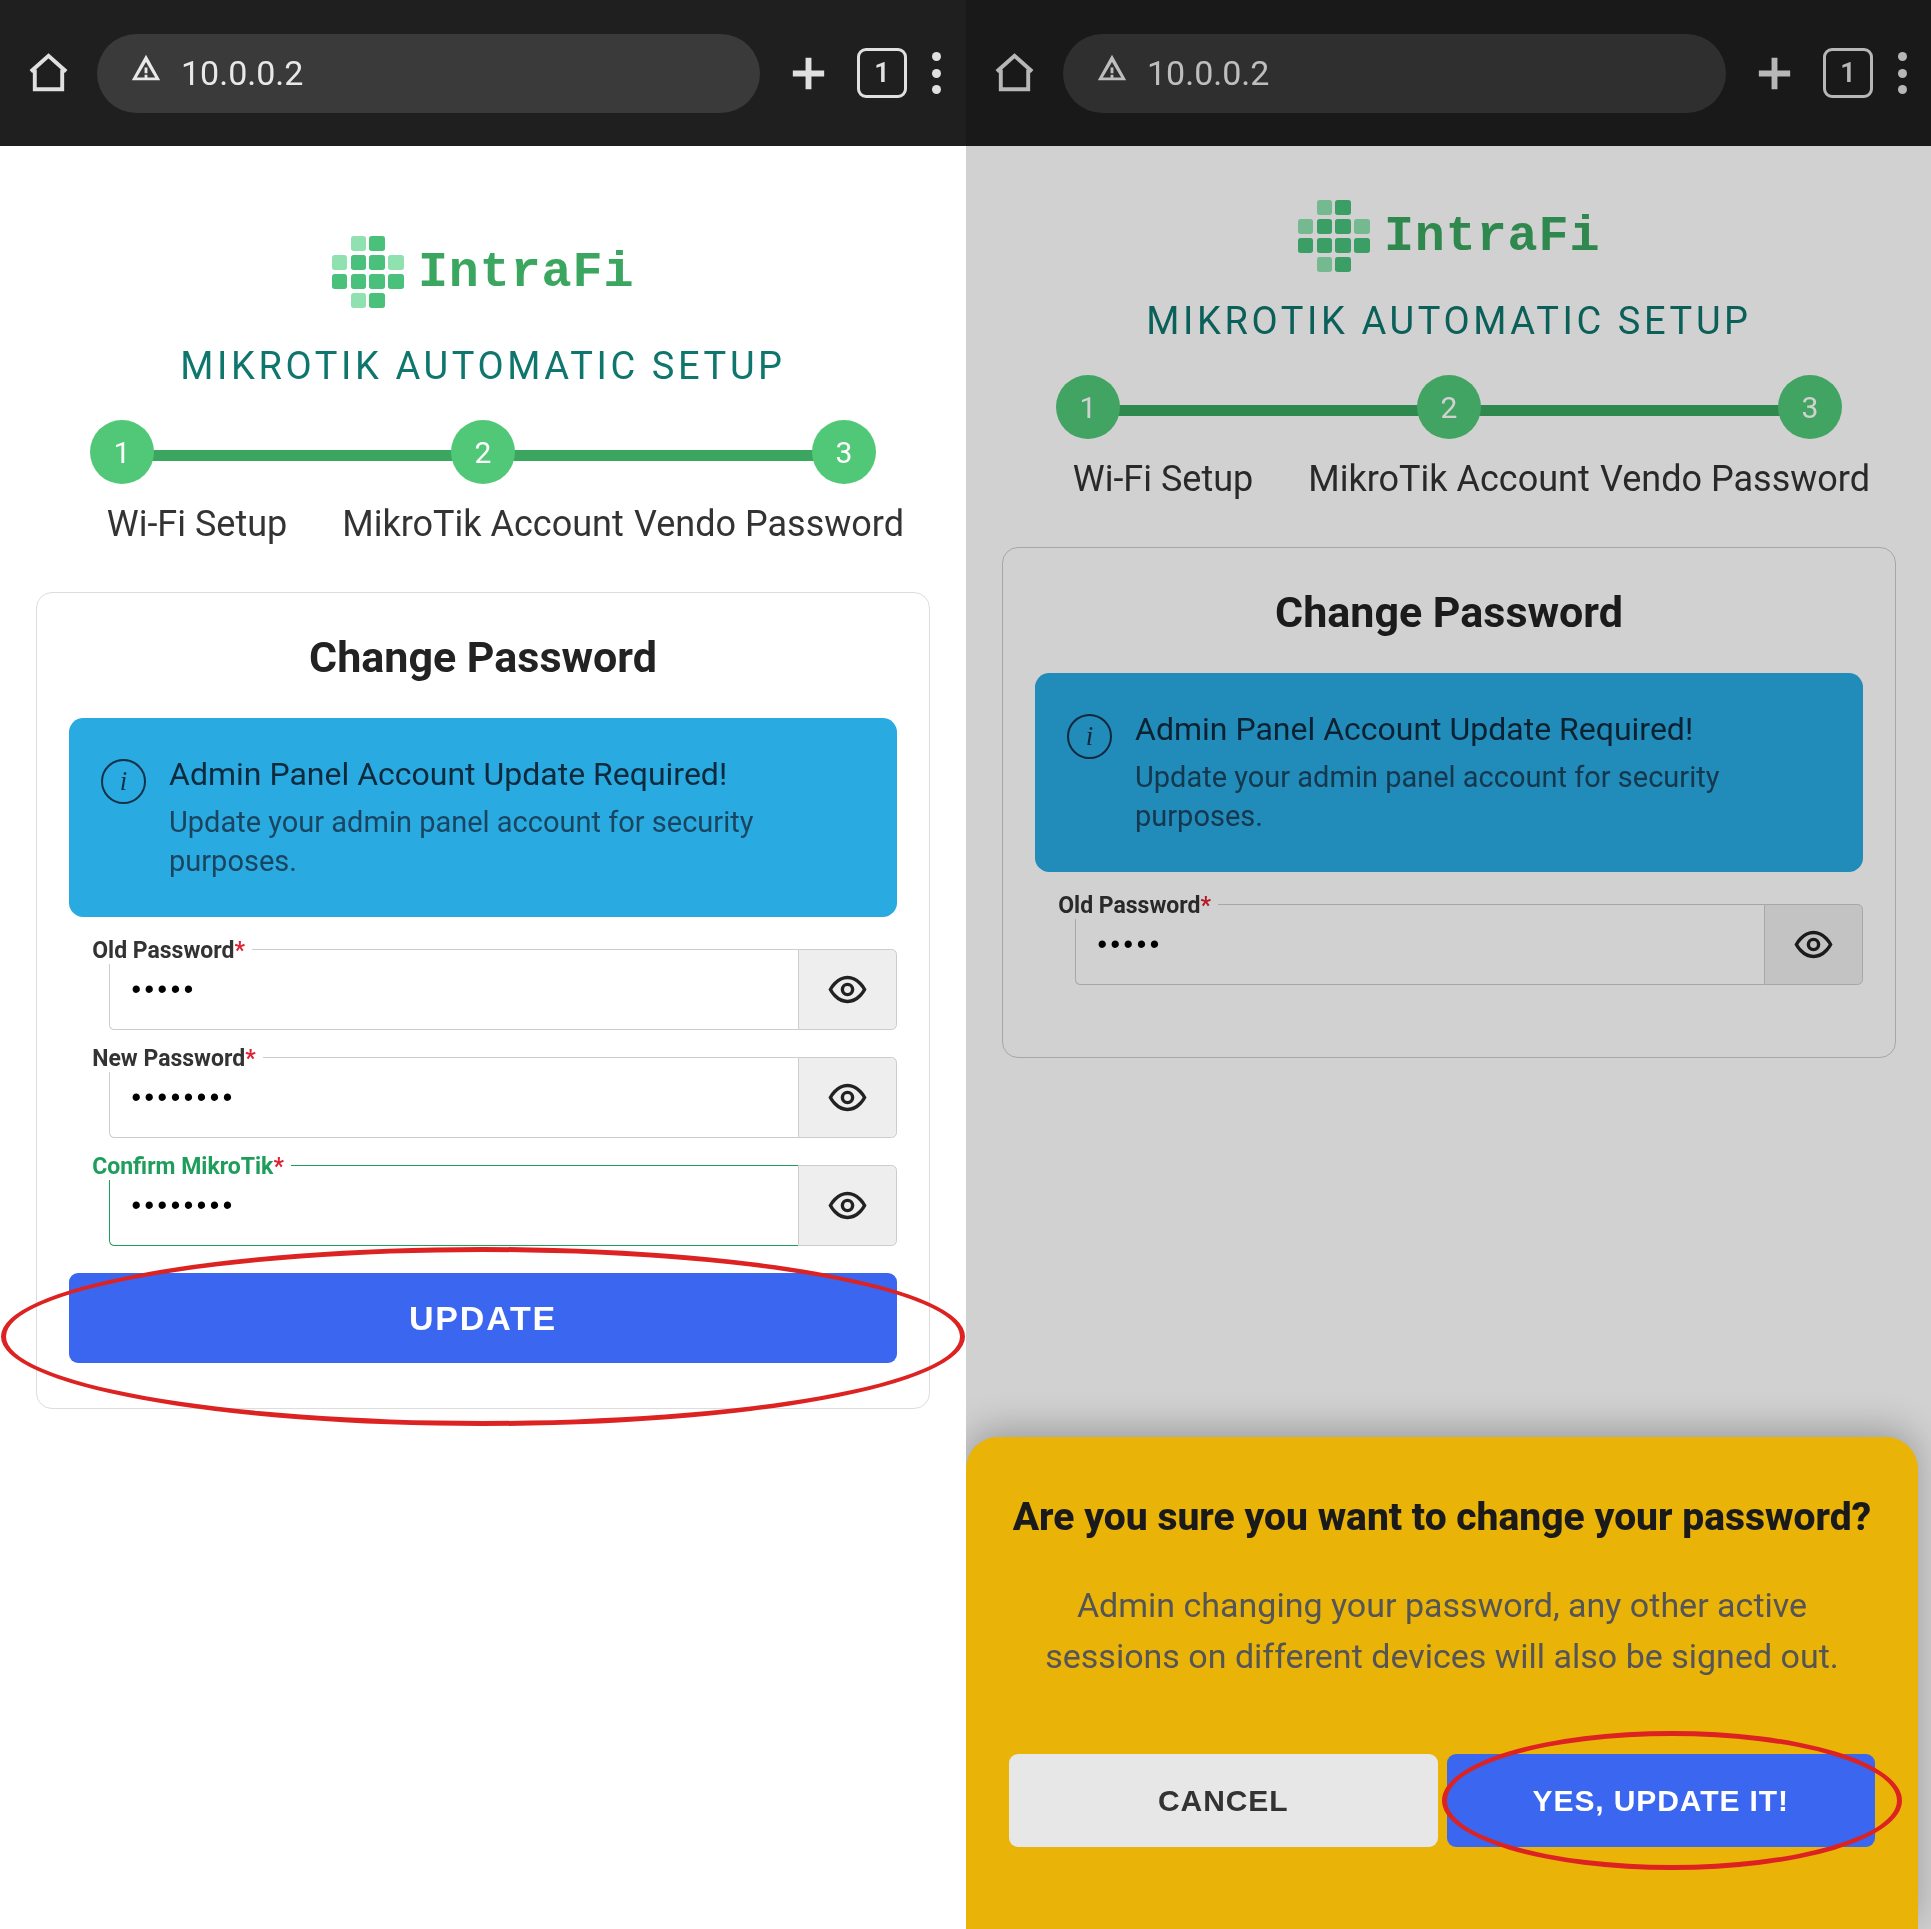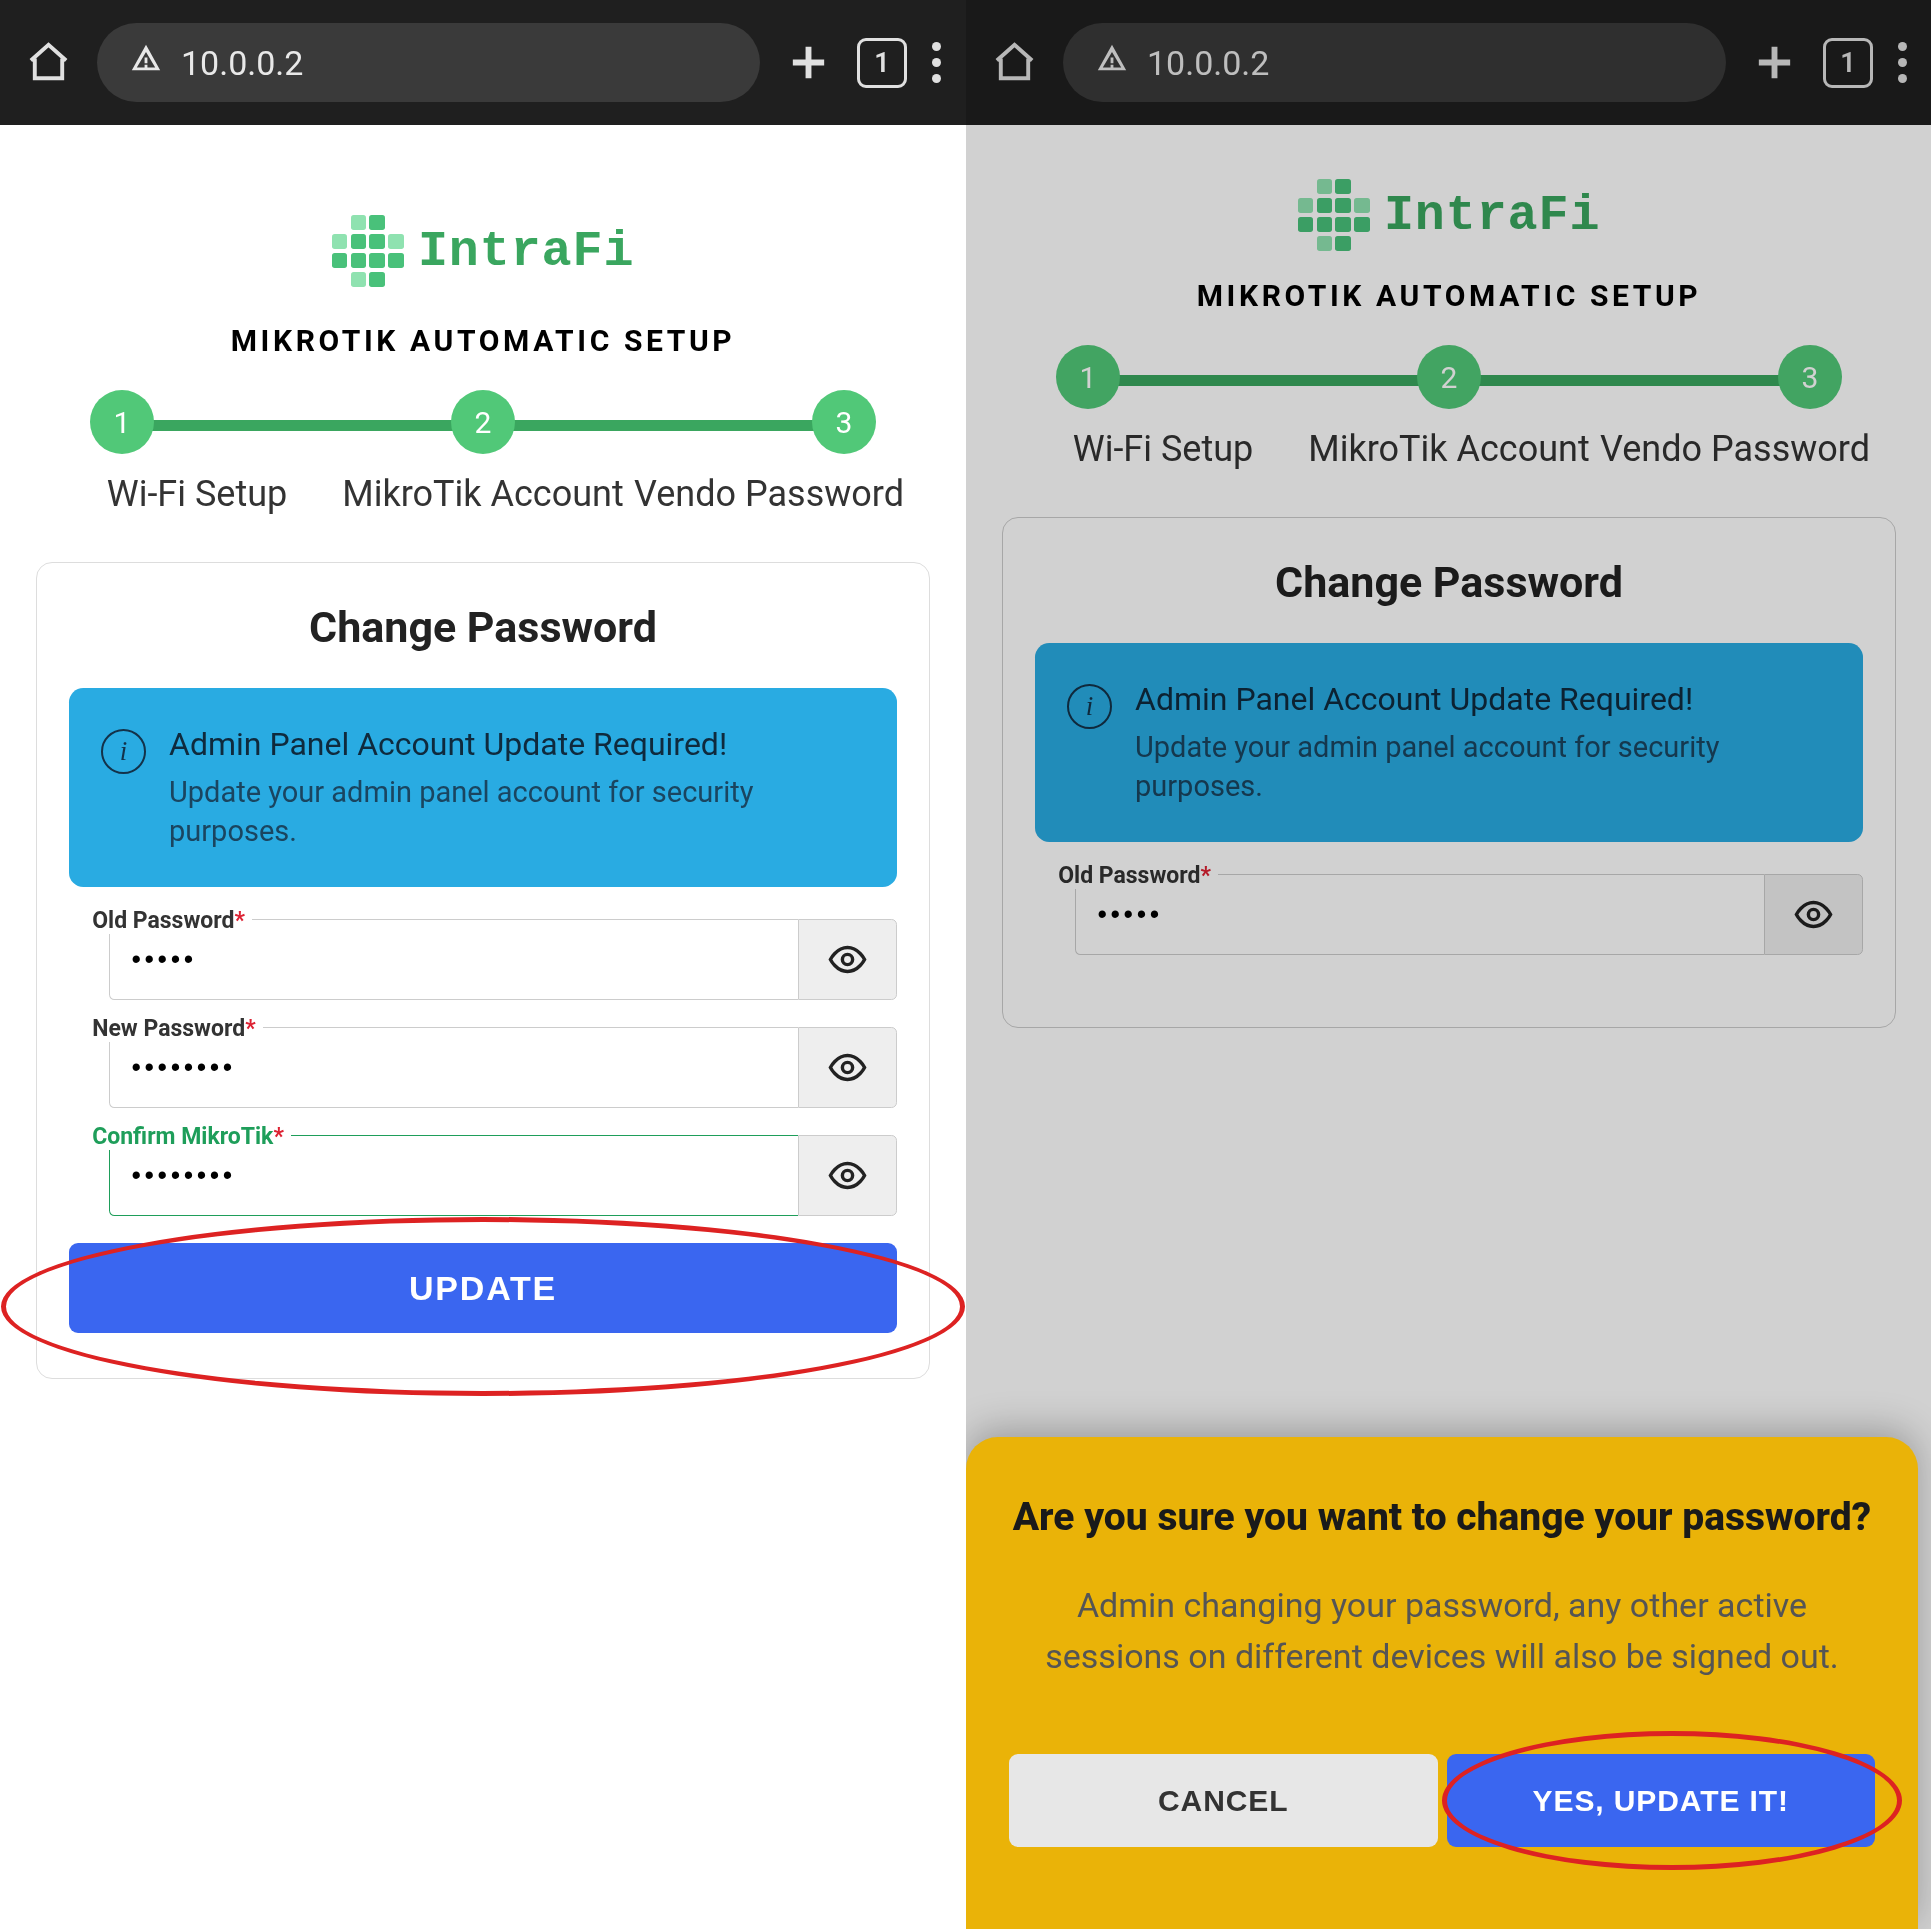--- a/index.html
+++ b/index.html
@@ -14,21 +14,21 @@
   .pane.right .content { background: #fff; }
   .right-dim {
     position: absolute; inset: 0;
     background: rgba(0,0,0,0.18);
     pointer-events: none;
     z-index: 5;
   }
 
   
   .browser-bar {
-    height: 125px;
+    height: 146px;
     background: #1f1f1f;
     display: flex;
     align-items: center;
     padding: 0 25px;
     gap: 25px;
   }
   .browser-icon { color: #e0e0e0; display: flex; align-items: center; justify-content: center; }
   .browser-icon svg { width: 47px; height: 47px; }
   .url-pill {
     flex: 1;
@@ -60,21 +60,21 @@
   .logo-mark {
     width: 72px; height: 72px; position:relative;
     display:grid; grid-template-columns:repeat(4,1fr); grid-template-rows:repeat(4,1fr); gap:3.6px;
     transform: rotate(0deg);
   }
   .logo-mark span { background:#49c17a; border-radius:2.7px; }
   .logo-mark span.l { background:#8fe2b0; }
   .logo-mark span.e { background:transparent; }
   .logo-text { font-family: "Courier New", monospace; font-size: 50px; font-weight:600; color:#3aa65f; letter-spacing:0.9px; }
 
-  .setup-title { text-align:center; color:#000000; font-size:30px; letter-spacing:3.6px; font-weight:700; margin-bottom:32px; }
+  .setup-title { text-align:center; color:#0f766e; font-size:38px; letter-spacing:3.6px; font-weight:400; margin-bottom:32px; }
 
   .stepper { display:flex; align-items:center; justify-content:space-between; padding: 0 54px; position:relative; margin-bottom:18px; }
   .stepper-line { position:absolute; top:30px; left:90px; right:90px; height:10.7px; background:#3aa65f; border-radius:5.4px; }
   .step-node { width:64px; height:64px; border-radius:50%; background:#51c878; color:#fff; display:flex; align-items:center; justify-content:center; font-size:30px; position:relative; z-index:2; }
   .step-labels { display:flex; justify-content:space-between; padding:0 18px; margin-bottom:45px; }
   .step-label { width:33.33%; text-align:center; font-size:36px; color:#333; line-height:1.25; }
 
   .card {
     border:0.9px solid #ddd; border-radius:16px; padding:39px 32px 45px; background:#fff;
   }

